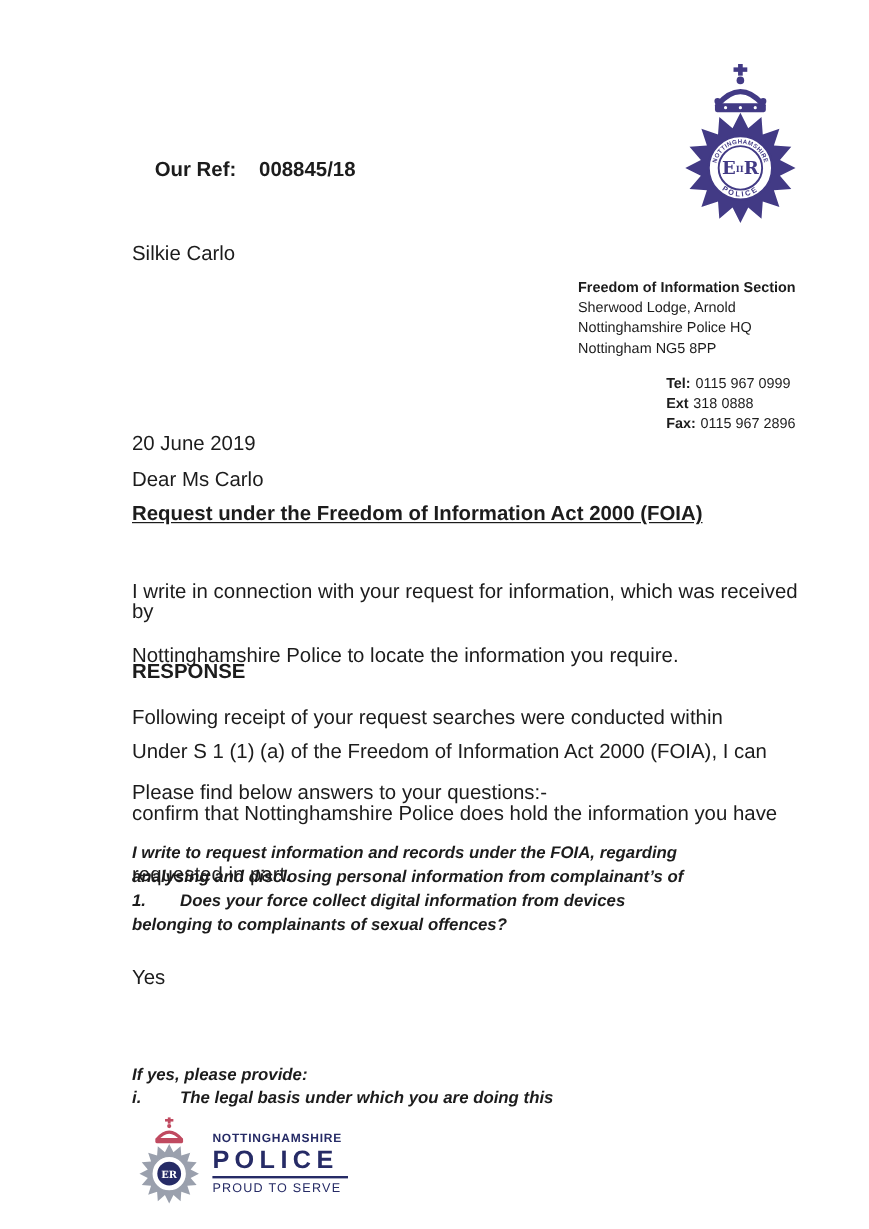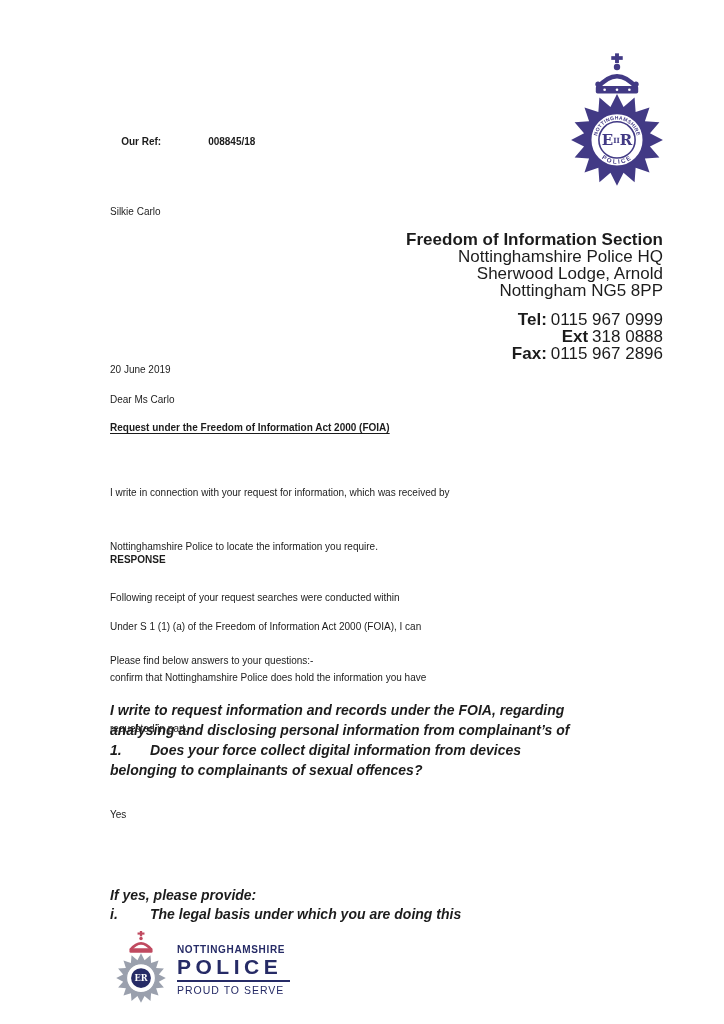--- a/index.html
+++ b/index.html
@@ -1,25 +1,25 @@
 <!DOCTYPE html>
 <html><head>
 <meta charset="utf-8">
 <style>
   html,body{margin:0;padding:0;background:#ffffff;}
   .page{
     position:relative;width:724px;height:1024px;background:#ffffff;
     font-family:"Liberation Sans",sans-serif;color:#1c1c1c;overflow:hidden;
   }
   .abs{position:absolute;}
-  .txt{font-size:10px;line-height:17px;white-space:pre-wrap;}
+  .txt{font-size:17px;line-height:17px;white-space:pre-wrap;}
   .b{font-weight:bold;}
   .u{text-decoration:underline;text-underline-offset:2px;}
   .para{width:560px;}
-  .addr{text-align:right;font-size:17px;line-height:17px;}
+  .addr{text-align:left;font-size:12px;line-height:17px;}
   .gap{margin-left:4px;}
   .quote{font-size:14px;line-height:20px;font-weight:bold;font-style:italic;width:580px;}
   .provide{font-size:14px;line-height:19px;font-weight:bold;font-style:italic;width:560px;}
   .qn{display:inline-block;width:40px;}
   .footer-logo{display:flex;align-items:flex-start;}
   .f-text{margin-left:7px;margin-top:13px;color:#262b66;}
   .f-name{font-size:10px;font-weight:bold;letter-spacing:0.65px;}
   .f-word{font-size:21px;font-weight:bold;letter-spacing:4.5px;margin-top:1px;line-height:22px;}
   .f-rule{height:2px;background:#262b66;width:113px;margin:2px 0 2px 0;}
   .f-tag{font-size:10.5px;letter-spacing:1px;}
@@ -61,22 +61,22 @@
     </text>
     <text x="60" y="104" text-anchor="middle" font-family="'DejaVu Serif',serif" font-weight="bold" font-size="17" fill="#423a85">
       <tspan>E</tspan><tspan font-size="8" dy="-2">II</tspan><tspan font-size="17" dy="2">R</tspan>
     </text>
   </svg>
 
   <div class="abs txt" style="left:110px;top:203px;">Silkie Carlo</div>
 
   <div class="abs addr" style="right:61px;top:231px;">
     <div class="b">Freedom of Information Section</div>
+    <div>Sherwood Lodge, Arnold</div>
     <div>Nottinghamshire Police HQ</div>
-    <div>Sherwood Lodge, Arnold</div>
     <div>Nottingham NG5 8PP</div>
   </div>
 
   <div class="abs addr" style="right:61px;top:311px;">
     <div><span class="b">Tel:</span><span class="gap">0115 967 0999</span></div>
     <div><span class="b">Ext</span><span class="gap">318 0888</span></div>
     <div><span class="b">Fax:</span><span class="gap">0115 967 2896</span></div>
   </div>
 
   <div class="abs txt" style="left:110px;top:361px;">20 June 2019</div>

